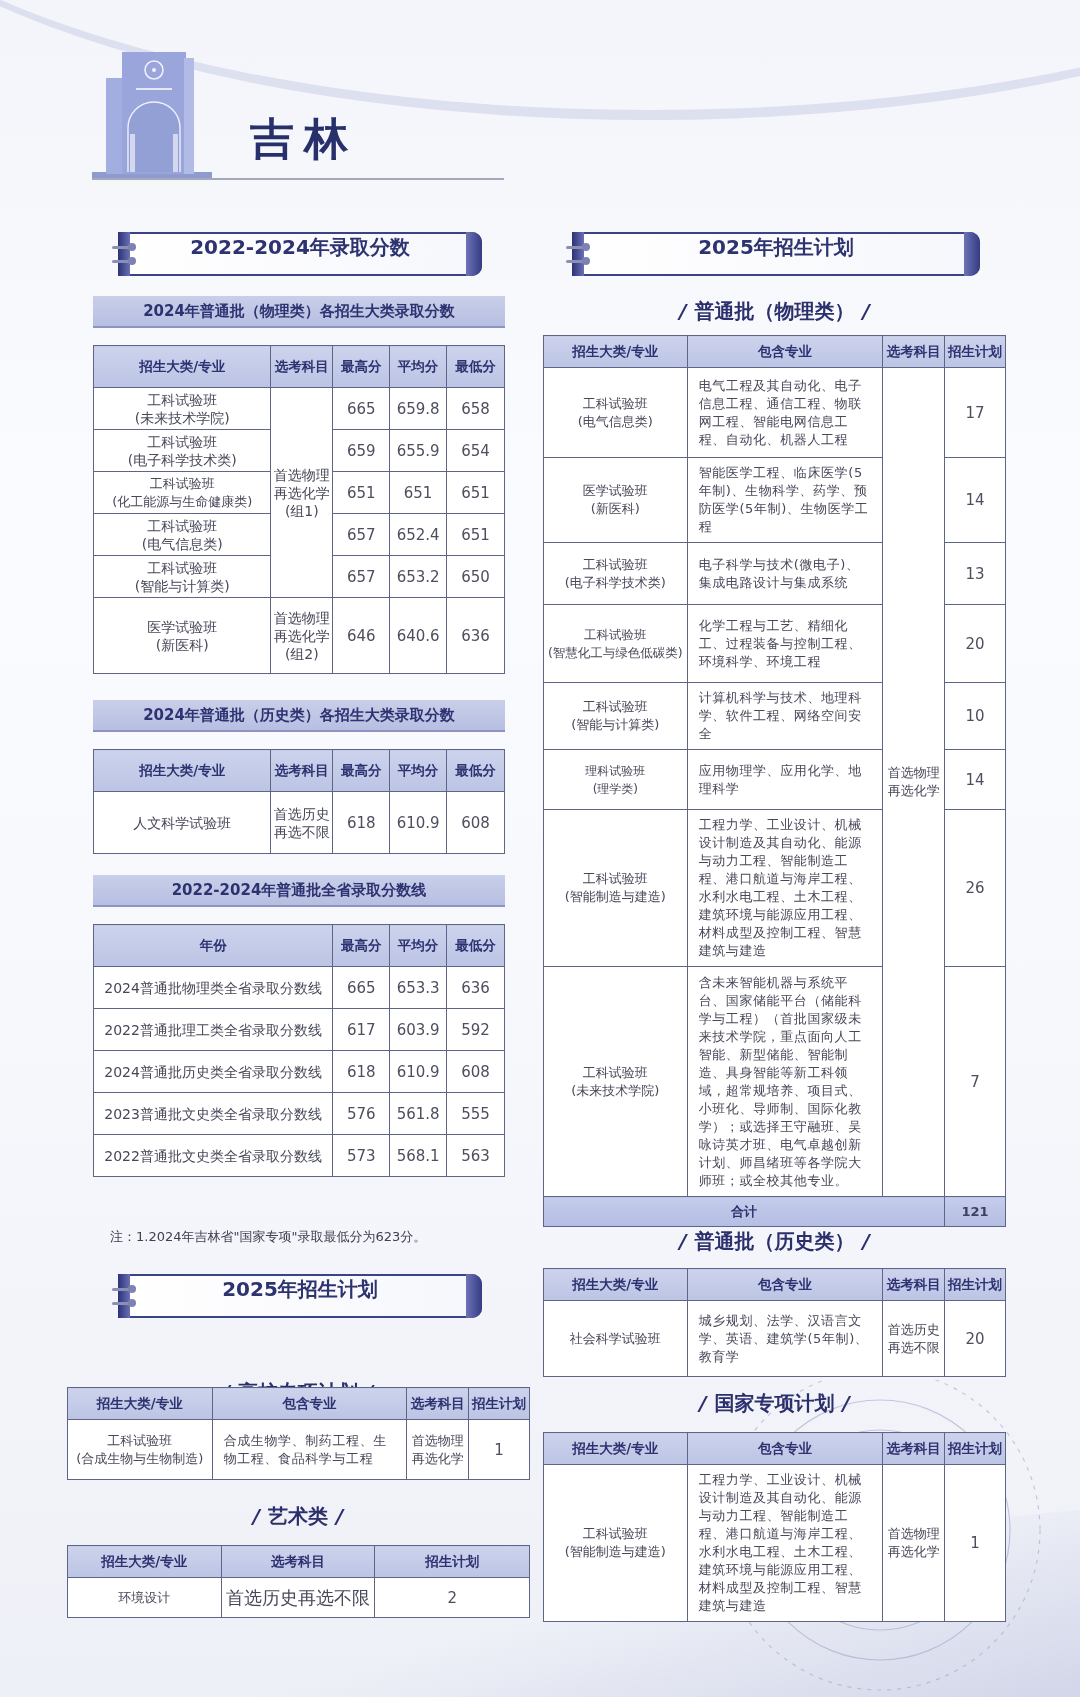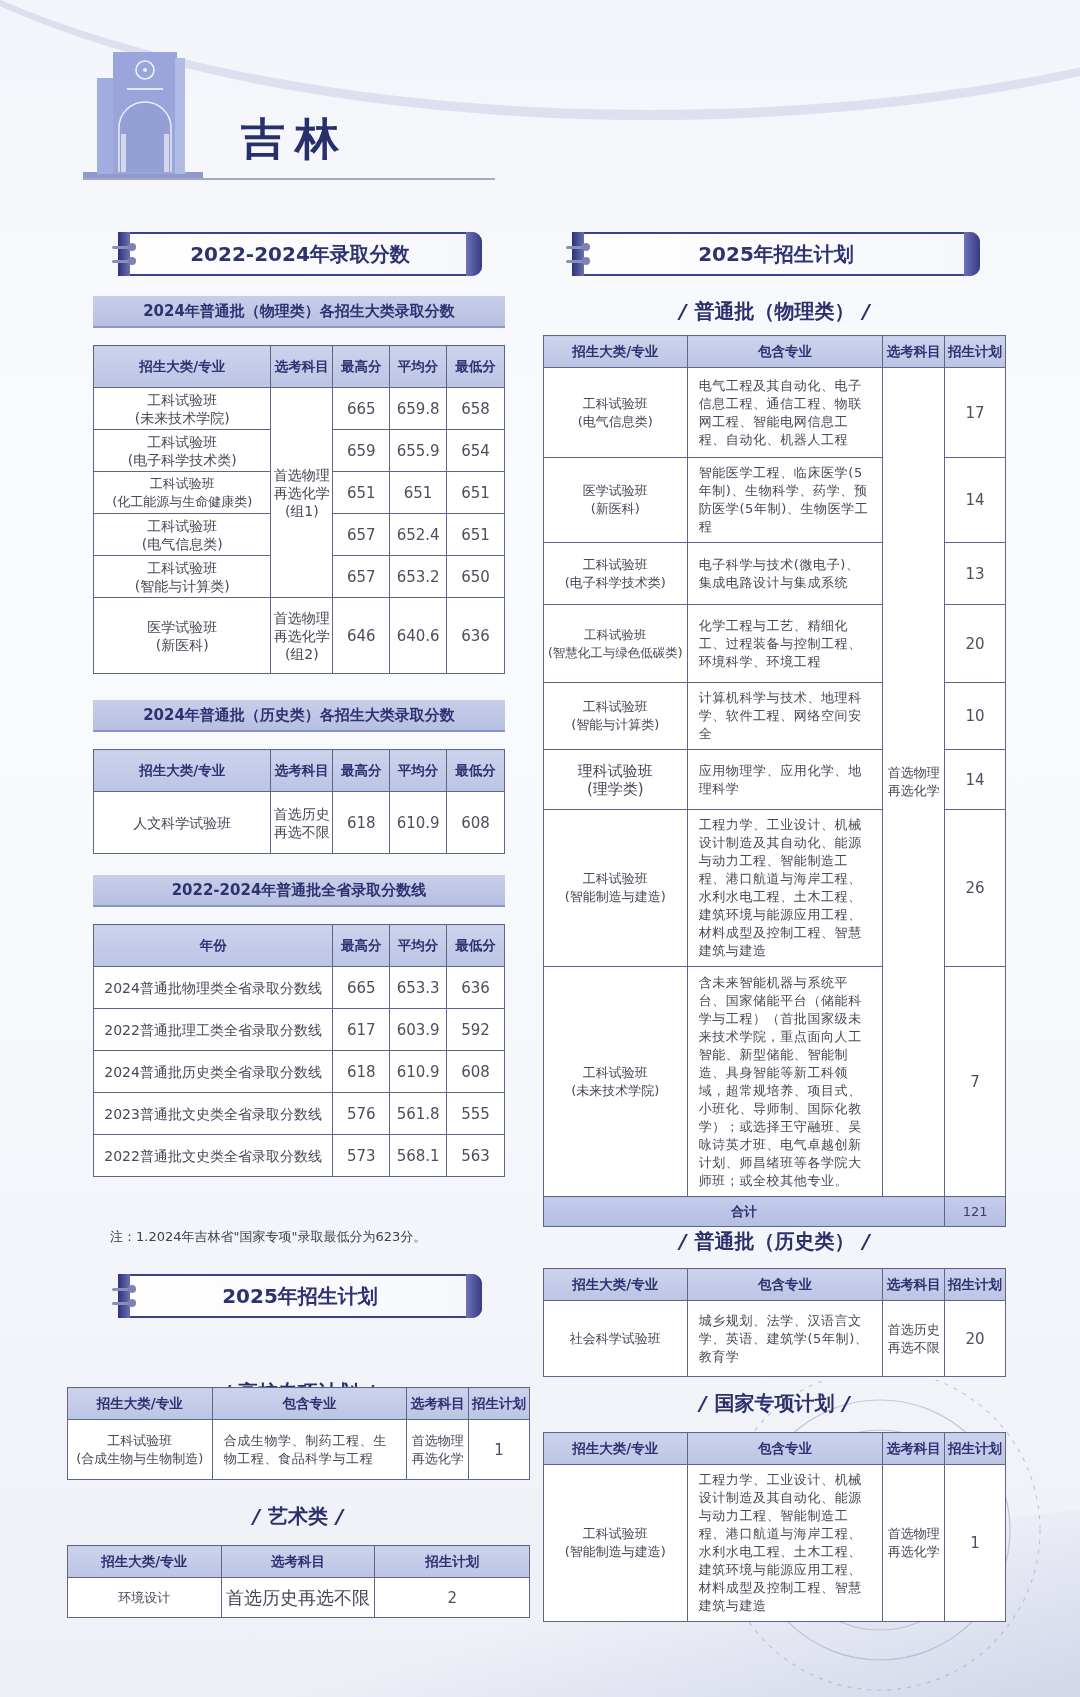--- a/index.html
+++ b/index.html
@@ -22,35 +22,35 @@
     background: linear-gradient(170deg, rgba(210,214,232,0) 30%, rgba(200,205,228,0.7) 70%);
     transform: skewY(-6deg);
     pointer-events: none;
   }
   .bg-rings {
     position: absolute; left: 730px; top: 1380px; width: 340px; height: 340px;
     pointer-events: none; opacity: 0.55;
   }
 
   
-  .header { position: absolute; left: 83px; top: 48px; width: 412px; height: 132px; }
+  .header { position: absolute; left: 92px; top: 48px; width: 412px; height: 132px; }
   .building { position: absolute; left: 0; top: 0; width: 120px; height: 132px; }
   .page-title {
     position: absolute; left: 158px; top: 62px;
     font-size: 44px; font-weight: bold; color: #27306b; letter-spacing: 10px;
     font-family: "DejaVu Sans", sans-serif;
   }
   .header-line { position: absolute; left: 0; right: 0; bottom: 0; height: 2px; background: #a5a9bd; }
 
   
   .banner {
     position: absolute; height: 44px;
     background: linear-gradient(90deg, #ffffff 0%, #f6f7fc 100%);
     border: 2px solid #3c4286; border-radius: 2px 10px 10px 2px;
-    display: flex; align-items: center; justify-content: center;
+    display: flex; justify-content: center;
   }
   .banner::before {
     content: ""; position: absolute; left: -2px; top: -2px; bottom: -2px; width: 12px;
     background: linear-gradient(90deg, #2d3278, #6a70b4);
   }
   .banner::after {
     content: ""; position: absolute; right: -2px; top: -2px; bottom: -2px; width: 16px;
     background: linear-gradient(90deg, #6d73b6, #353b82);
     border-radius: 0 10px 10px 0;
   }
@@ -86,21 +86,21 @@
   table, th, td { border: 1.5px solid #5f6587; }
   th {
     background: linear-gradient(180deg, #cdd3ec, #bcc4e5);
     color: #2d3270; font-size: 13.5px; font-weight: bold; height: 42px; text-align: center;
   }
   td { font-size: 14px; color: #474859; text-align: center; line-height: 18px; }
   tr.dash td { border-bottom: 1px dashed #a8aabb; }
   td.majors { text-align: left; padding: 6px 10px 6px 11px; font-size: 13px; line-height: 18px; letter-spacing: 0.6px; }
   td.num { font-size: 15px; color: #4d4e5e; }
   tr.total td { background: linear-gradient(180deg, #c5cceb, #b4bde3); height: 30px; font-weight: bold; color: #2d3270; font-size: 13px; }
-  tr.total td.num { font-weight: normal; color: #3e4060; }
+  tr.total td.num { font-weight: bold; color: #3e4060; }
 
   .note { position: absolute; left: 110px; top: 1228px; font-size: 13px; color: #3f4050; }
 </style>
 </head>
 <body>
 
 <div class="bg-arc"></div>
 <div class="bg-swoosh"></div>
 <svg class="bg-rings" viewBox="0 0 340 340">
   <g fill="none" stroke="#9aa2c8" stroke-width="1.2">
@@ -428,21 +428,21 @@
   </tr>
   <tr class="dash" style="height:60px">
     <td style="font-size:13px">
           <div>工科试验班</div>
           <div>(智能与计算类)</div>
         </td>
     <td class="majors">计算机科学与技术、地理科学、软件工程、网络空间安全</td>
     <td class="num">10</td>
   </tr>
   <tr class="dash" style="height:60px">
-    <td style="font-size:15px">
+    <td style="font-size:12px">
           <div>理科试验班</div>
           <div>(理学类)</div>
         </td>
     <td class="majors">应用物理学、应用化学、地理科学</td>
     <td class="num">14</td>
   </tr>
   <tr class="dash" style="height:155px">
     <td style="font-size:13px">
           <div>工科试验班</div>
           <div>(智能制造与建造)</div>

